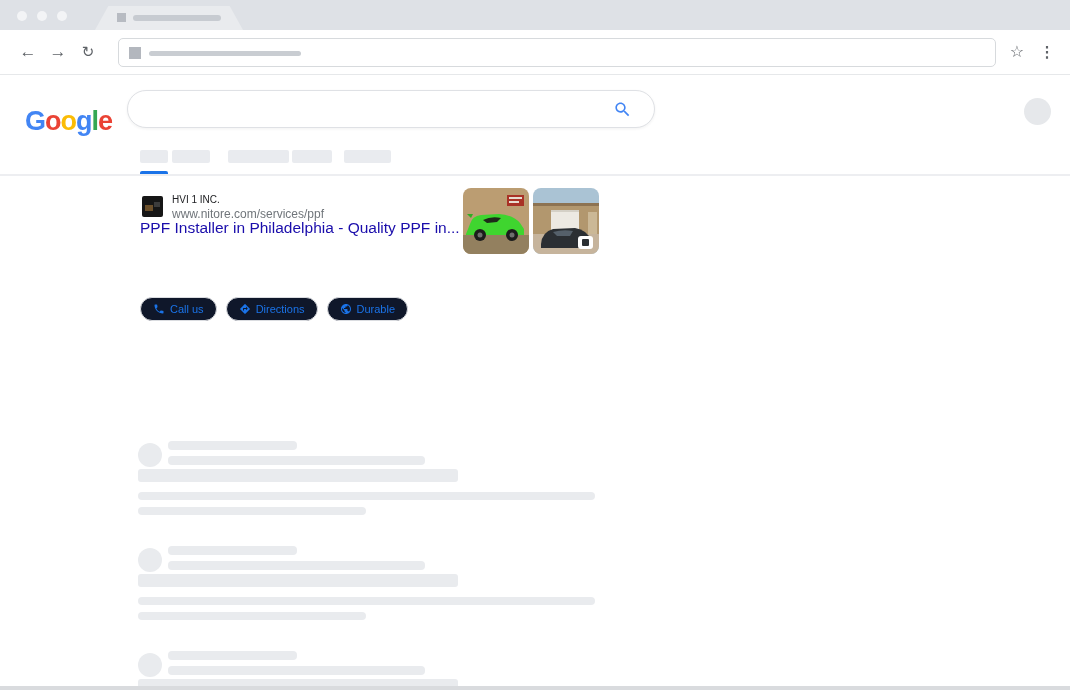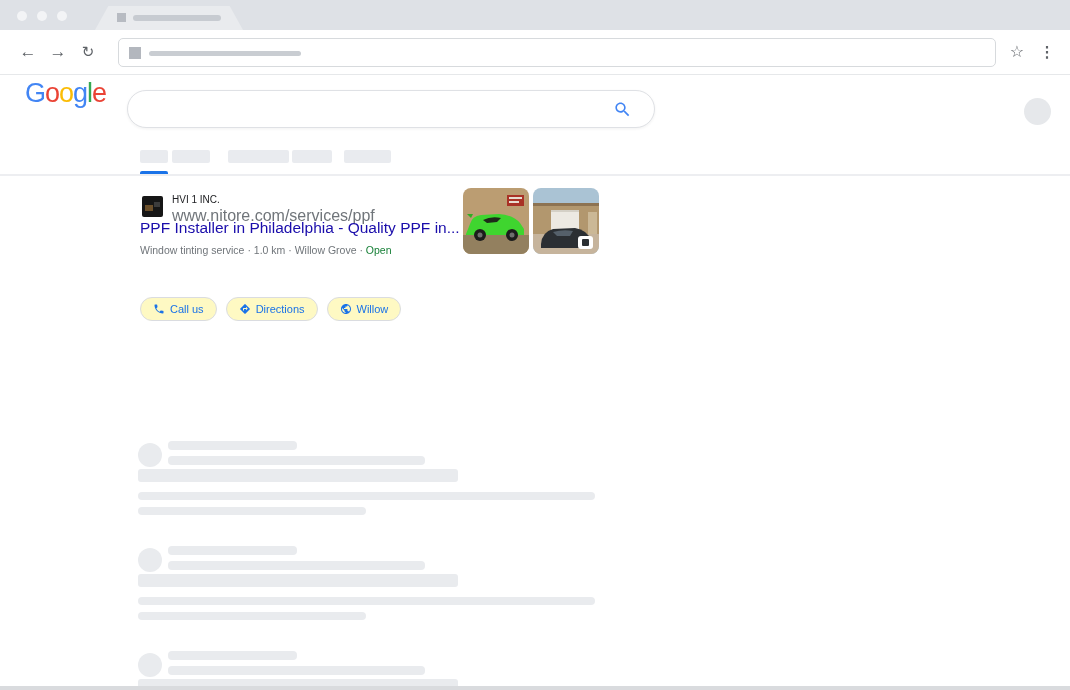--- a/index.html
+++ b/index.html
@@ -18,44 +18,44 @@
   .nav-glyph { position:absolute; top:0; height:45px; line-height:44px; text-align:center; width:24px;
                color:#5f6368; font-size:17px; cursor:pointer; }
   .addr-bar { position:absolute; left:118px; top:8px; width:878px; height:29px; background:#fff;
               border:1px solid #d7dadd; border-radius:5px; }
   .addr-favicon { position:absolute; left:10px; top:8px; width:12px; height:12px; background:#b3b7be; }
   .addr-text-bar { position:absolute; left:30px; top:12px; width:152px; height:5px; border-radius:3px; background:#c9cdd2; }
   .star-glyph { position:absolute; left:1005px; top:0; width:24px; height:45px; line-height:44px; text-align:center; color:#5f6368; font-size:16px; cursor:pointer; }
   .menu-glyph { position:absolute; left:1036px; top:0; width:22px; height:45px; line-height:44px; text-align:center; color:#5f6368; font-size:15px; font-weight:bold; cursor:pointer; }
 
   
-  .logo { position:absolute; left:25px; top:78px; font-size:27px; font-weight:normal; letter-spacing:-1px; }
+  .logo { position:absolute; left:25px; top:106px; font-size:27px; font-weight:bold; letter-spacing:-1px; }
   .lc0, .lc3 { color:#4285F4; } .lc1, .lc5 { color:#EA4335; } .lc2 { color:#FBBC05; } .lc4 { color:#34A853; }
   .search-pill { position:absolute; left:127px; top:90px; width:528px; height:38px; background:#fff;
                  border:1px solid #dfe1e5; border-radius:19px; box-shadow:0 1px 3px rgba(32,33,36,.06); }
   .search-ic { position:absolute; right:22px; top:9px; width:19px; height:19px; }
   .avatar { position:absolute; left:1024px; top:98px; width:27px; height:27px; border-radius:50%; background:#e6e8eb; cursor:pointer; }
 
   
   .ph-tab { position:absolute; top:150px; height:13px; border-radius:2px; background:#e9ebef; cursor:pointer; }
   .active-underline { position:absolute; left:140px; top:171px; width:28px; height:3px; background:#1a73e8; border-radius:2px 2px 0 0; }
   .tabs-divider { position:absolute; left:0; top:174px; width:1070px; height:2px; background:#edeef1; }
 
   
   .src-favicon { position:absolute; left:142px; top:196px; width:21px; height:21px; border-radius:2px; overflow:hidden; }
   .src-name { position:absolute; left:172px; top:194px; font-size:10px; color:#202124; }
-  .src-url  { position:absolute; left:172px; top:207px; font-size:16px; color:#70757a; }
+  .src-url  { position:absolute; left:172px; top:207px; font-size:12px; color:#70757a; }
   .result-title { position:absolute; left:140px; top:219px; font-size:15.5px; color:#1a0dab; cursor:pointer; white-space:nowrap; }
   .result-meta { position:absolute; left:140px; top:244px; font-size:10.5px; color:#70757a; }
   .meta-open { color:#188038; }
   .result-desc { position:absolute; left:140px; top:260px; width:473px; font-size:10.5px; line-height:14px; color:#4d5156; }
 
   .btn-row { position:absolute; left:140px; top:297px; display:flex; gap:9px; }
   .pill-btn { display:inline-flex; align-items:center; gap:5px; height:24px; padding:0 12px;
-              border:1px solid #dadce0; border-radius:14px; background:#fef9c3; color:#1a73e8;
+              border:1px solid #dadce0; border-radius:14px; background:#0f172a; color:#1a73e8;
               font-size:11px; font-family:"Liberation Sans", sans-serif; cursor:pointer; }
   .pill-btn svg { width:12px; height:12px; }
 
   .thumb { position:absolute; top:188px; width:66px; height:66px; border-radius:8px; overflow:hidden; cursor:pointer; }
   .thumb-1 { left:463px; } .thumb-2 { left:533px; }
 
   
   .skel-group { position:absolute; left:138px; width:600px; height:74px; }
   .sk { position:absolute; background:#e9ebee; border-radius:4px; }
   .sk-circle { left:0; top:2px; width:24px; height:24px; border-radius:50%; }
@@ -119,49 +119,40 @@
       <rect width="21" height="21" fill="#161616"></rect>
       <rect x="3" y="9" width="8" height="6" fill="#6b4f2a"></rect>
       <rect x="12" y="6" width="6" height="5" fill="#3c3c3c"></rect>
     </svg>
   </div>
   <div class="src-name">HVI 1 INC.</div>
   <div class="src-url">www.nitore.com/services/ppf</div>
 
   <a class="result-title">PPF Installer in Philadelphia - Quality PPF in...</a>
 
-  <div class="result-meta">
-    <span>Window tinting service</span>
-    <span>·</span>
-    <span>1.0 km</span>
-    <span>·</span>
-    <span>Willow Grove</span>
-    <span>·</span>
-    <span class="meta-open">Open</span>
-  </div>
 
 
   <div class="btn-row">
     <button class="pill-btn">
       <svg viewBox="0 0 24 24">
         <path fill="#1a73e8" d="M6.62 10.79c1.44 2.83 3.76 5.14 6.59 6.59l2.2-2.2c.27-.27.67-.36 1.02-.24 1.12.37 2.33.57 3.57.57.55 0 1 .45 1 1V20c0 .55-.45 1-1 1-9.39 0-17-7.61-17-17 0-.55.45-1 1-1h3.5c.55 0 1 .45 1 1 0 1.25.2 2.45.57 3.57.11.35.03.74-.25 1.02l-2.2 2.2z"></path>
       </svg>
       <span>Call us</span>
     </button>
     <button class="pill-btn">
       <svg viewBox="0 0 24 24">
         <path fill="#1a73e8" d="M21.71 11.29l-9-9c-.39-.39-1.02-.39-1.41 0l-9 9c-.39.39-.39 1.02 0 1.41l9 9c.39.39 1.02.39 1.41 0l9-9c.39-.38.39-1.01 0-1.41zM14 14.5V12h-4v3H8v-4c0-.55.45-1 1-1h5V7.5l3.5 3.5-3.5 3.5z"></path>
       </svg>
       <span>Directions</span>
     </button>
     <button class="pill-btn">
       <svg viewBox="0 0 24 24">
         <path fill="#1a73e8" d="M12 2C6.48 2 2 6.48 2 12s4.48 10 10 10 10-4.48 10-10S17.52 2 12 2zm-1 17.93c-3.95-.49-7-3.85-7-7.93 0-.62.08-1.21.21-1.79L9 15v1c0 1.1.9 2 2 2v1.93zm6.9-2.54c-.26-.81-1-1.39-1.9-1.39h-1v-3c0-.55-.45-1-1-1H8v-2h2c.55 0 1-.45 1-1V7h2c1.1 0 2-.9 2-2v-.41c2.93 1.19 5 4.06 5 7.41 0 2.08-.8 3.97-2.1 5.39z"></path>
       </svg>
-      <span>Willow</span>
+      <span>Durable</span>
     </button>
   </div>
 
   <div class="thumb thumb-1">
     <svg viewBox="0 0 66 66" width="66" height="66">
       <rect width="66" height="66" fill="#bb9d72"></rect>
       <rect y="47" width="66" height="19" fill="#93805f"></rect>
       <rect x="44" y="7" width="17" height="11" fill="#a93226"></rect>
       <rect x="46" y="9" width="13" height="2" fill="#e8dcd0"></rect>
       <rect x="46" y="13" width="10" height="2" fill="#e8dcd0"></rect>

